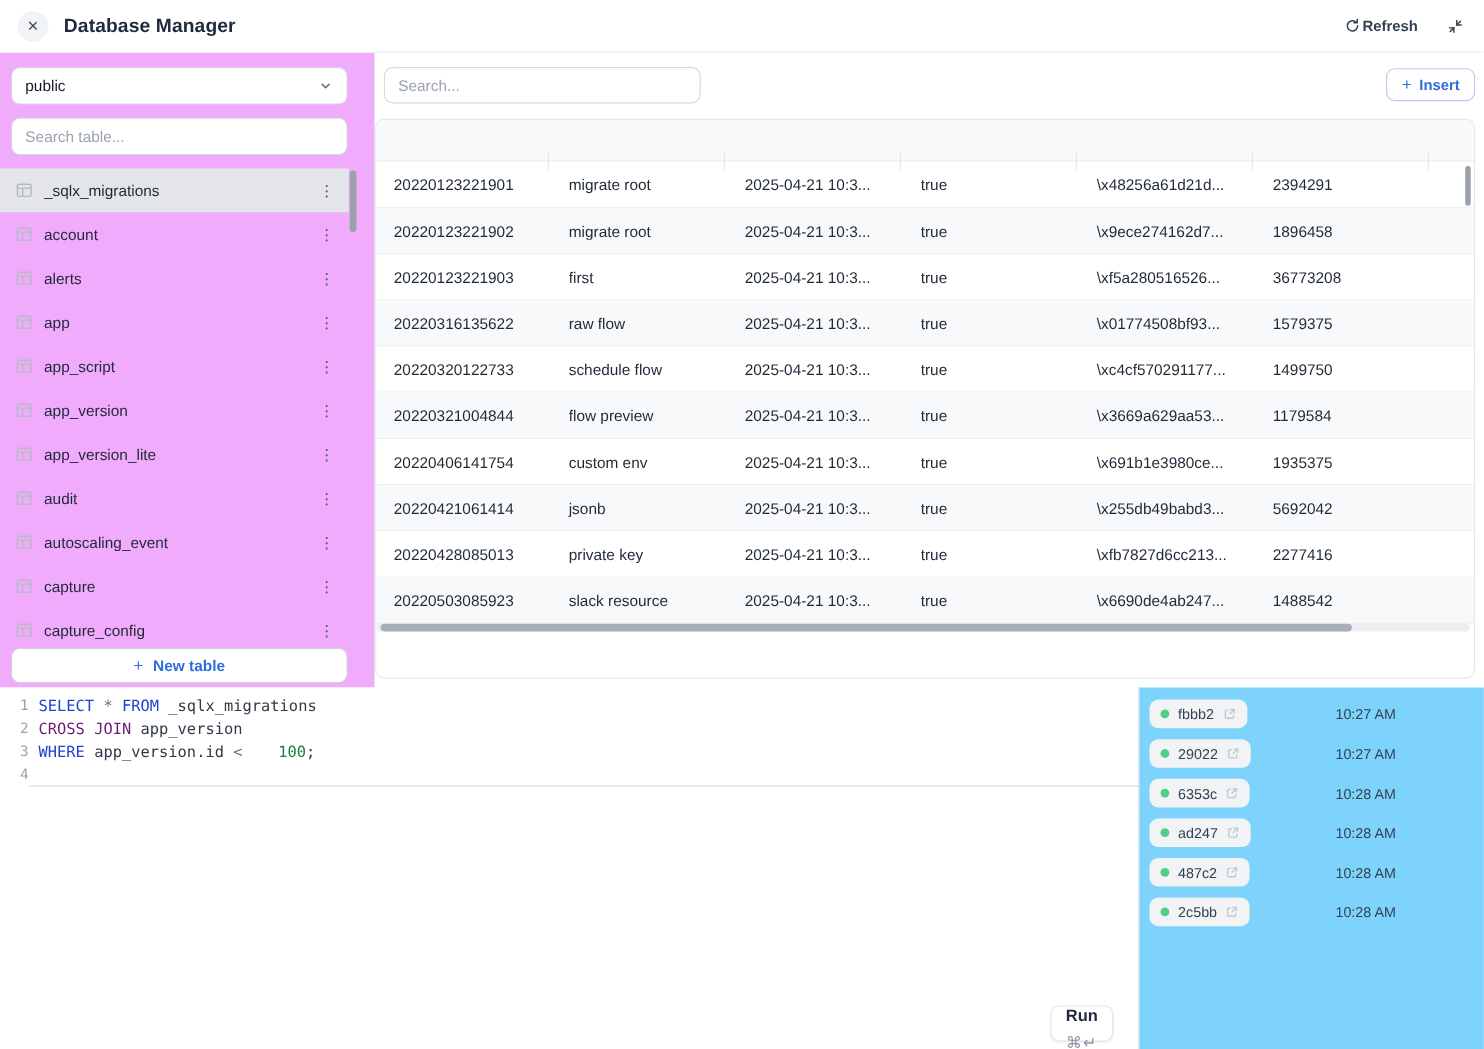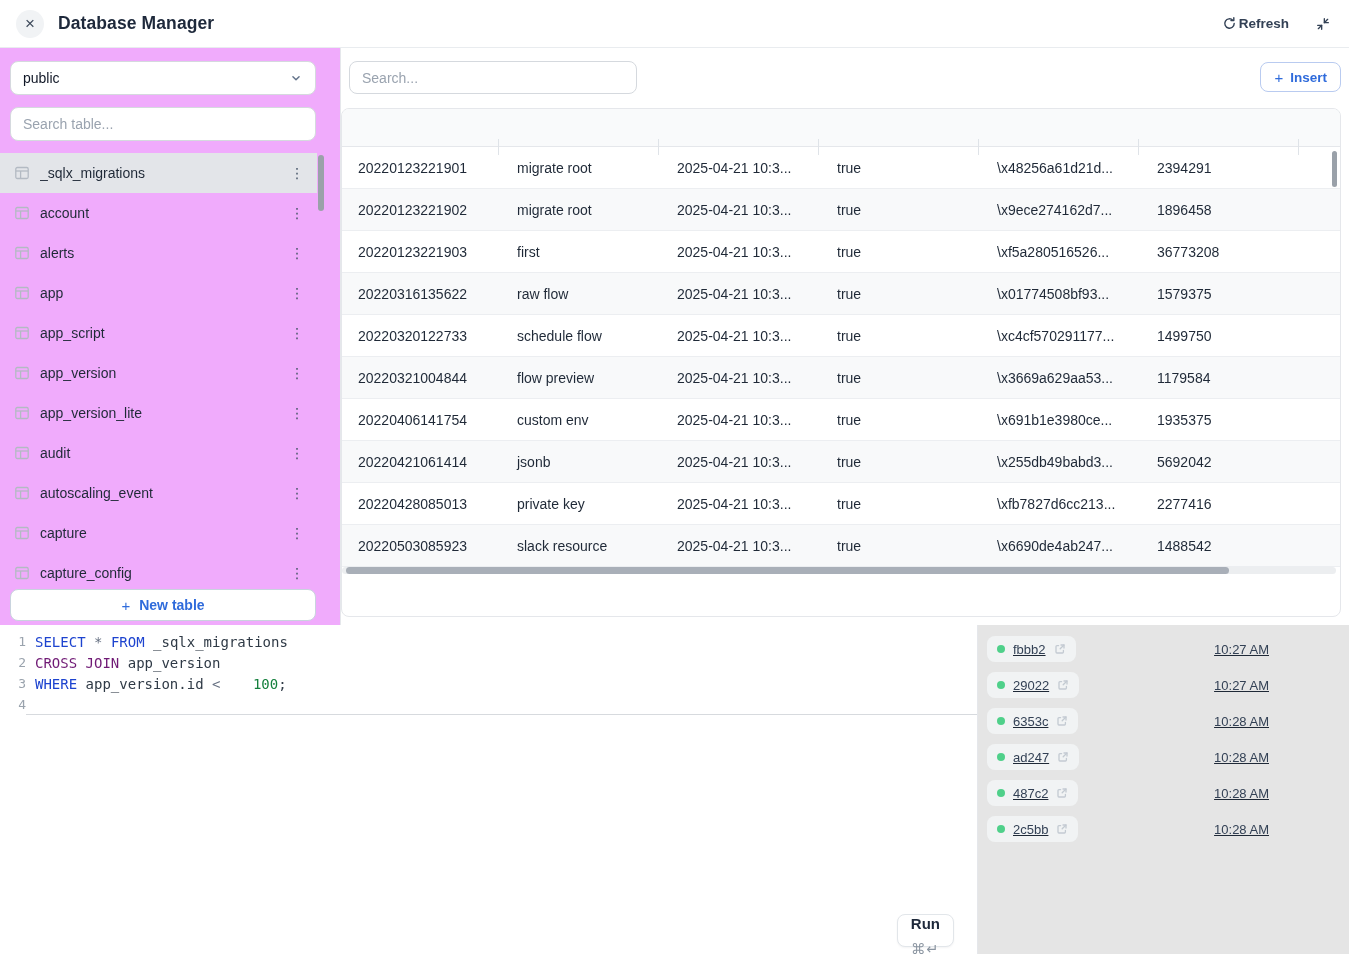--- a/index.html
+++ b/index.html
@@ -85,21 +85,21 @@
   .tk-kw2 { color:#701a75; }
   .tk-op  { color:#667082; }
   .tk-num { color:#15803d;margin-left:24px; }
   .tk-id  { color:#2f3a46; }
   .run-btn { position:absolute; right:23px; bottom:7px; height:33px; padding:0 13px;
     background:#fff; border:1px solid #e2e6ea; border-radius:8px; box-shadow:0 1px 2px rgba(16,24,40,.05);
     display:flex; align-items:center; gap:9px; cursor:pointer; font-family:"Liberation Sans", sans-serif;flex-direction:column;}
   .run-label { font-size:15px; font-weight:700; color:#1e293b; }
   .run-kbd { font-size:14.5px; color:#8b95a1; letter-spacing:1px; font-family:"DejaVu Sans", sans-serif;}
 
-  .history { width:372px; flex:none; border-left:1px solid #e5e7eb; padding-top:6px; background:#e5e5e5;text-decoration:underline;}
+  .history { width:314px; flex:none; border-left:1px solid #e5e7eb; padding-top:6px; background:#7dd3fc;}
   .h-item { height:36px; display:flex; align-items:center; padding:0 80px 0 9px; }
   .h-pill { display:flex; align-items:center; gap:8px; height:26px; padding:0 10px; background:#f1f3f4;
     border-radius:8px; cursor:pointer;}
   .h-dot { width:8px; height:8px; border-radius:50%; background:#4fd08a; flex:none;}
   .h-id { font-size:13px; color:#334155; }
   .ext-icon { color:#c3cad2; cursor:pointer; }
   .h-time { margin-left:auto; font-size:13px; color:#334155; }
 </style>
 </head>
 <body>

